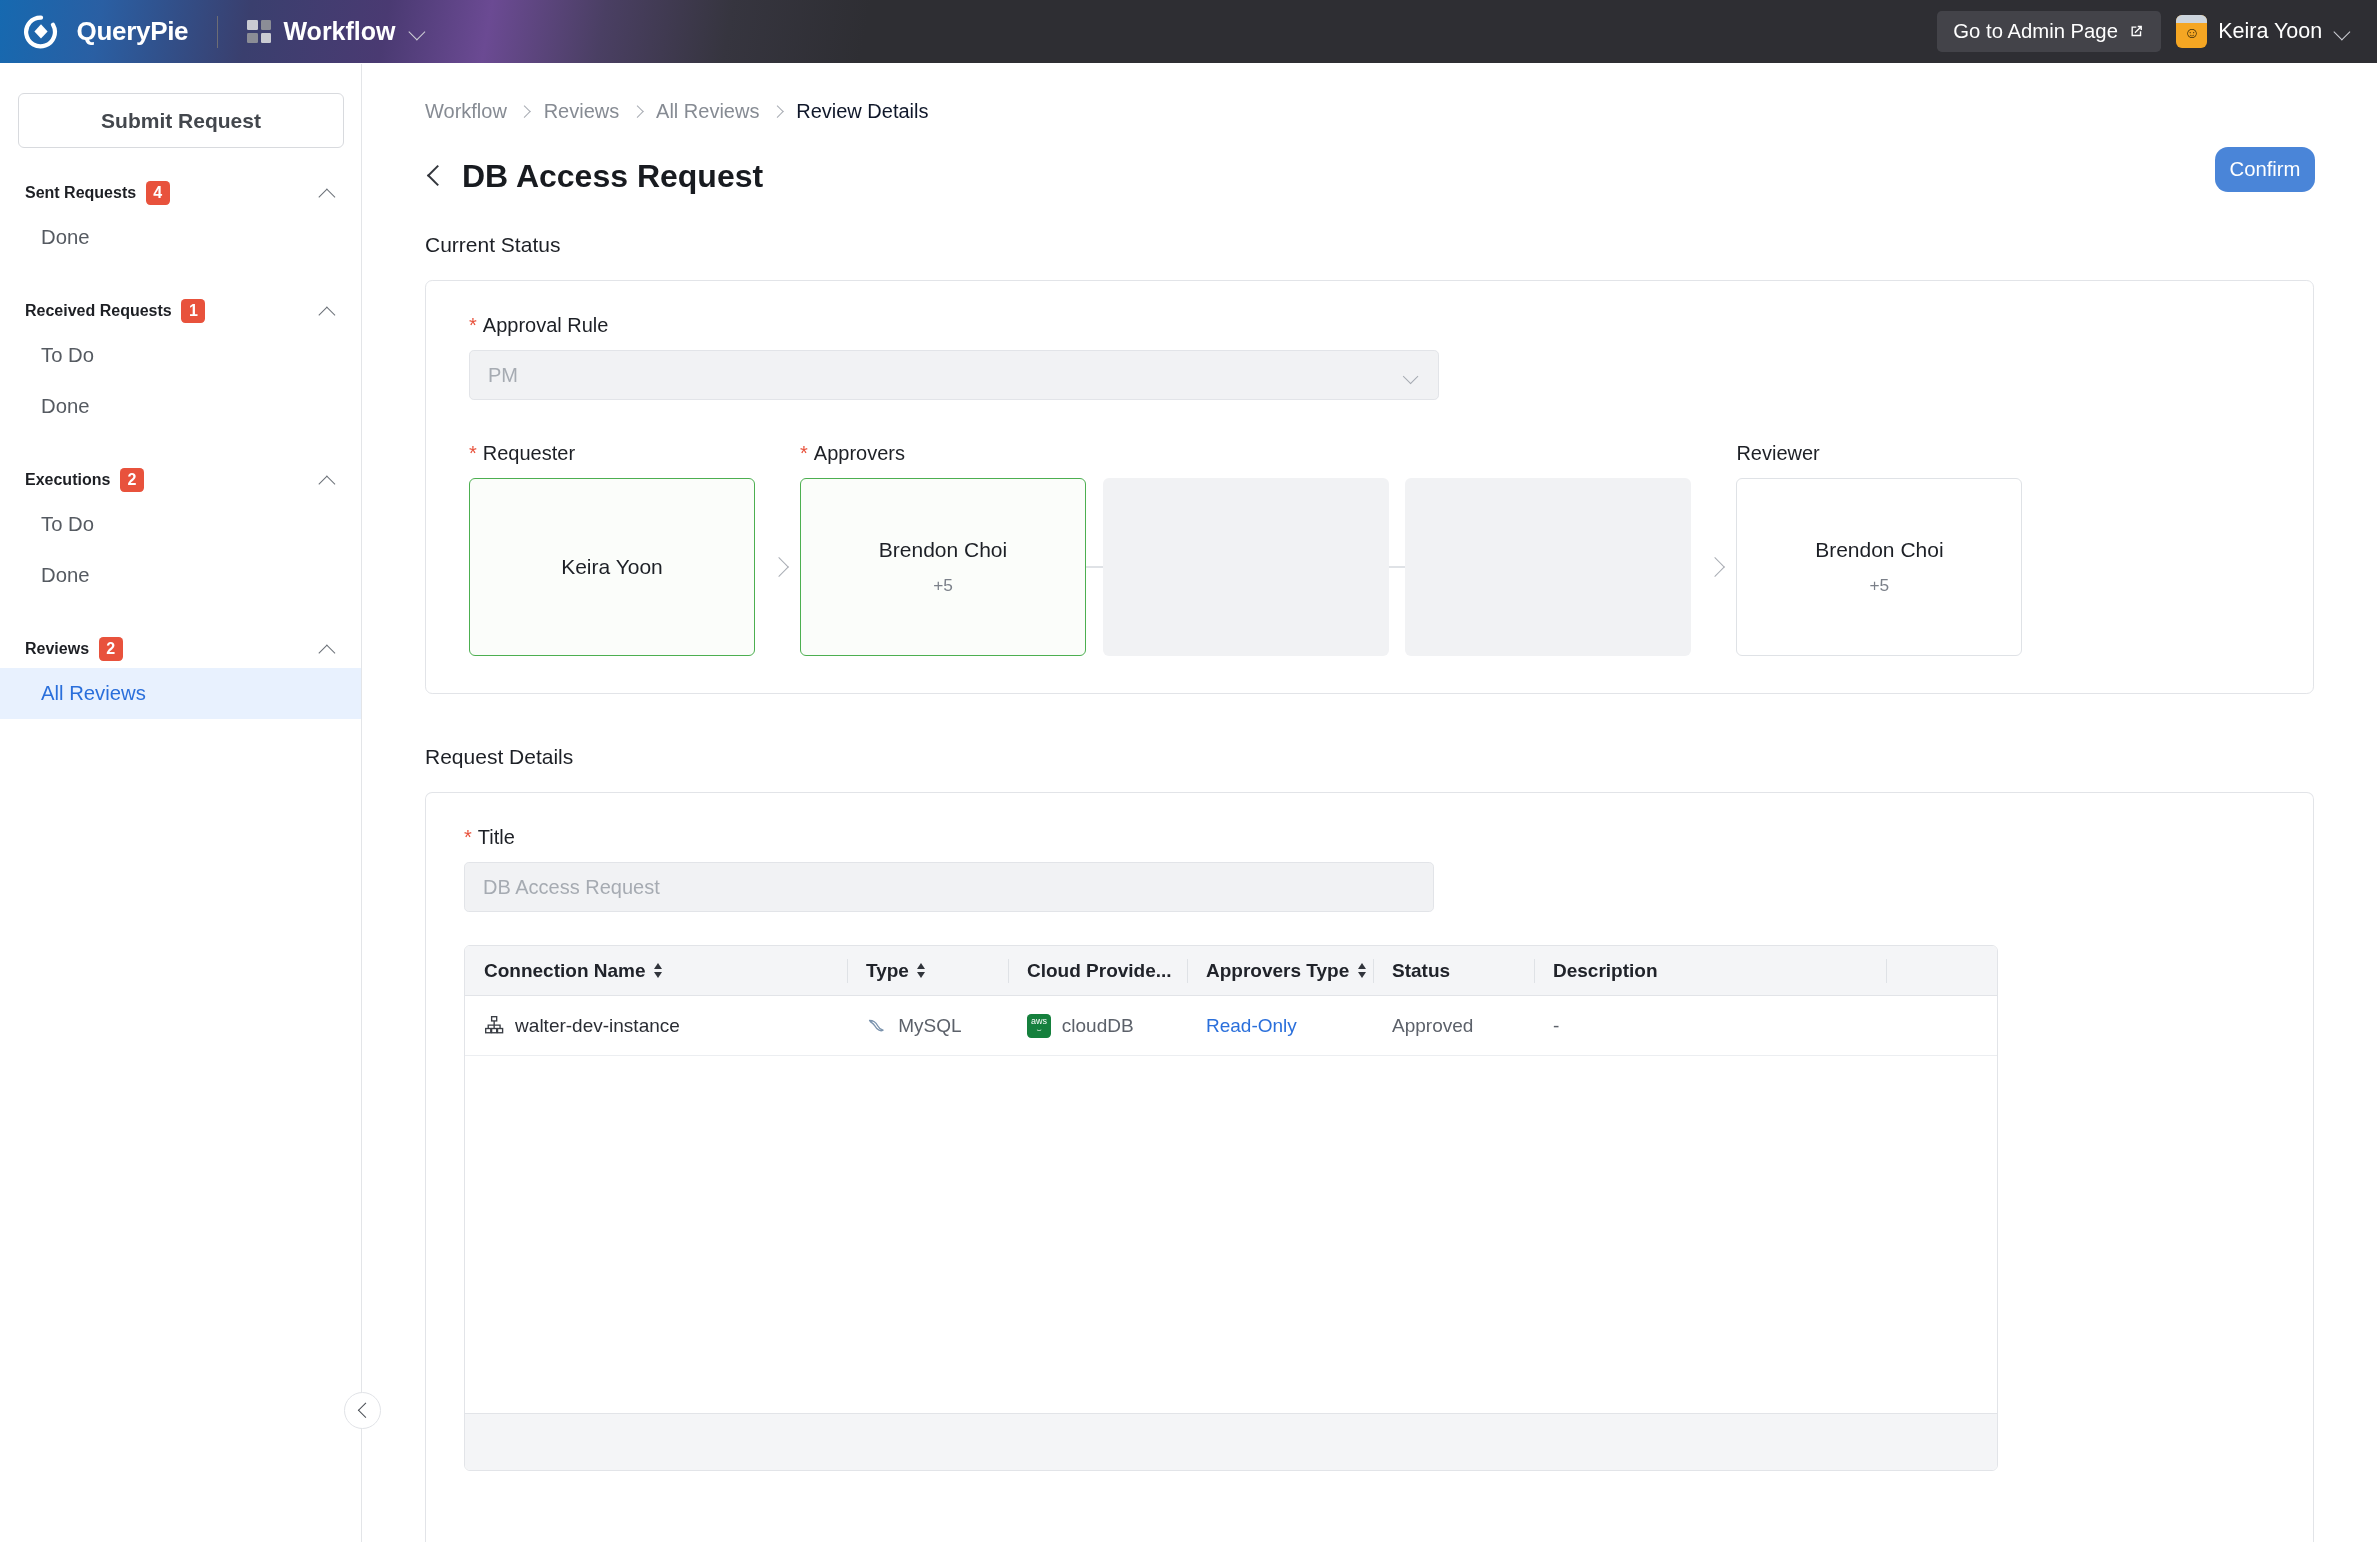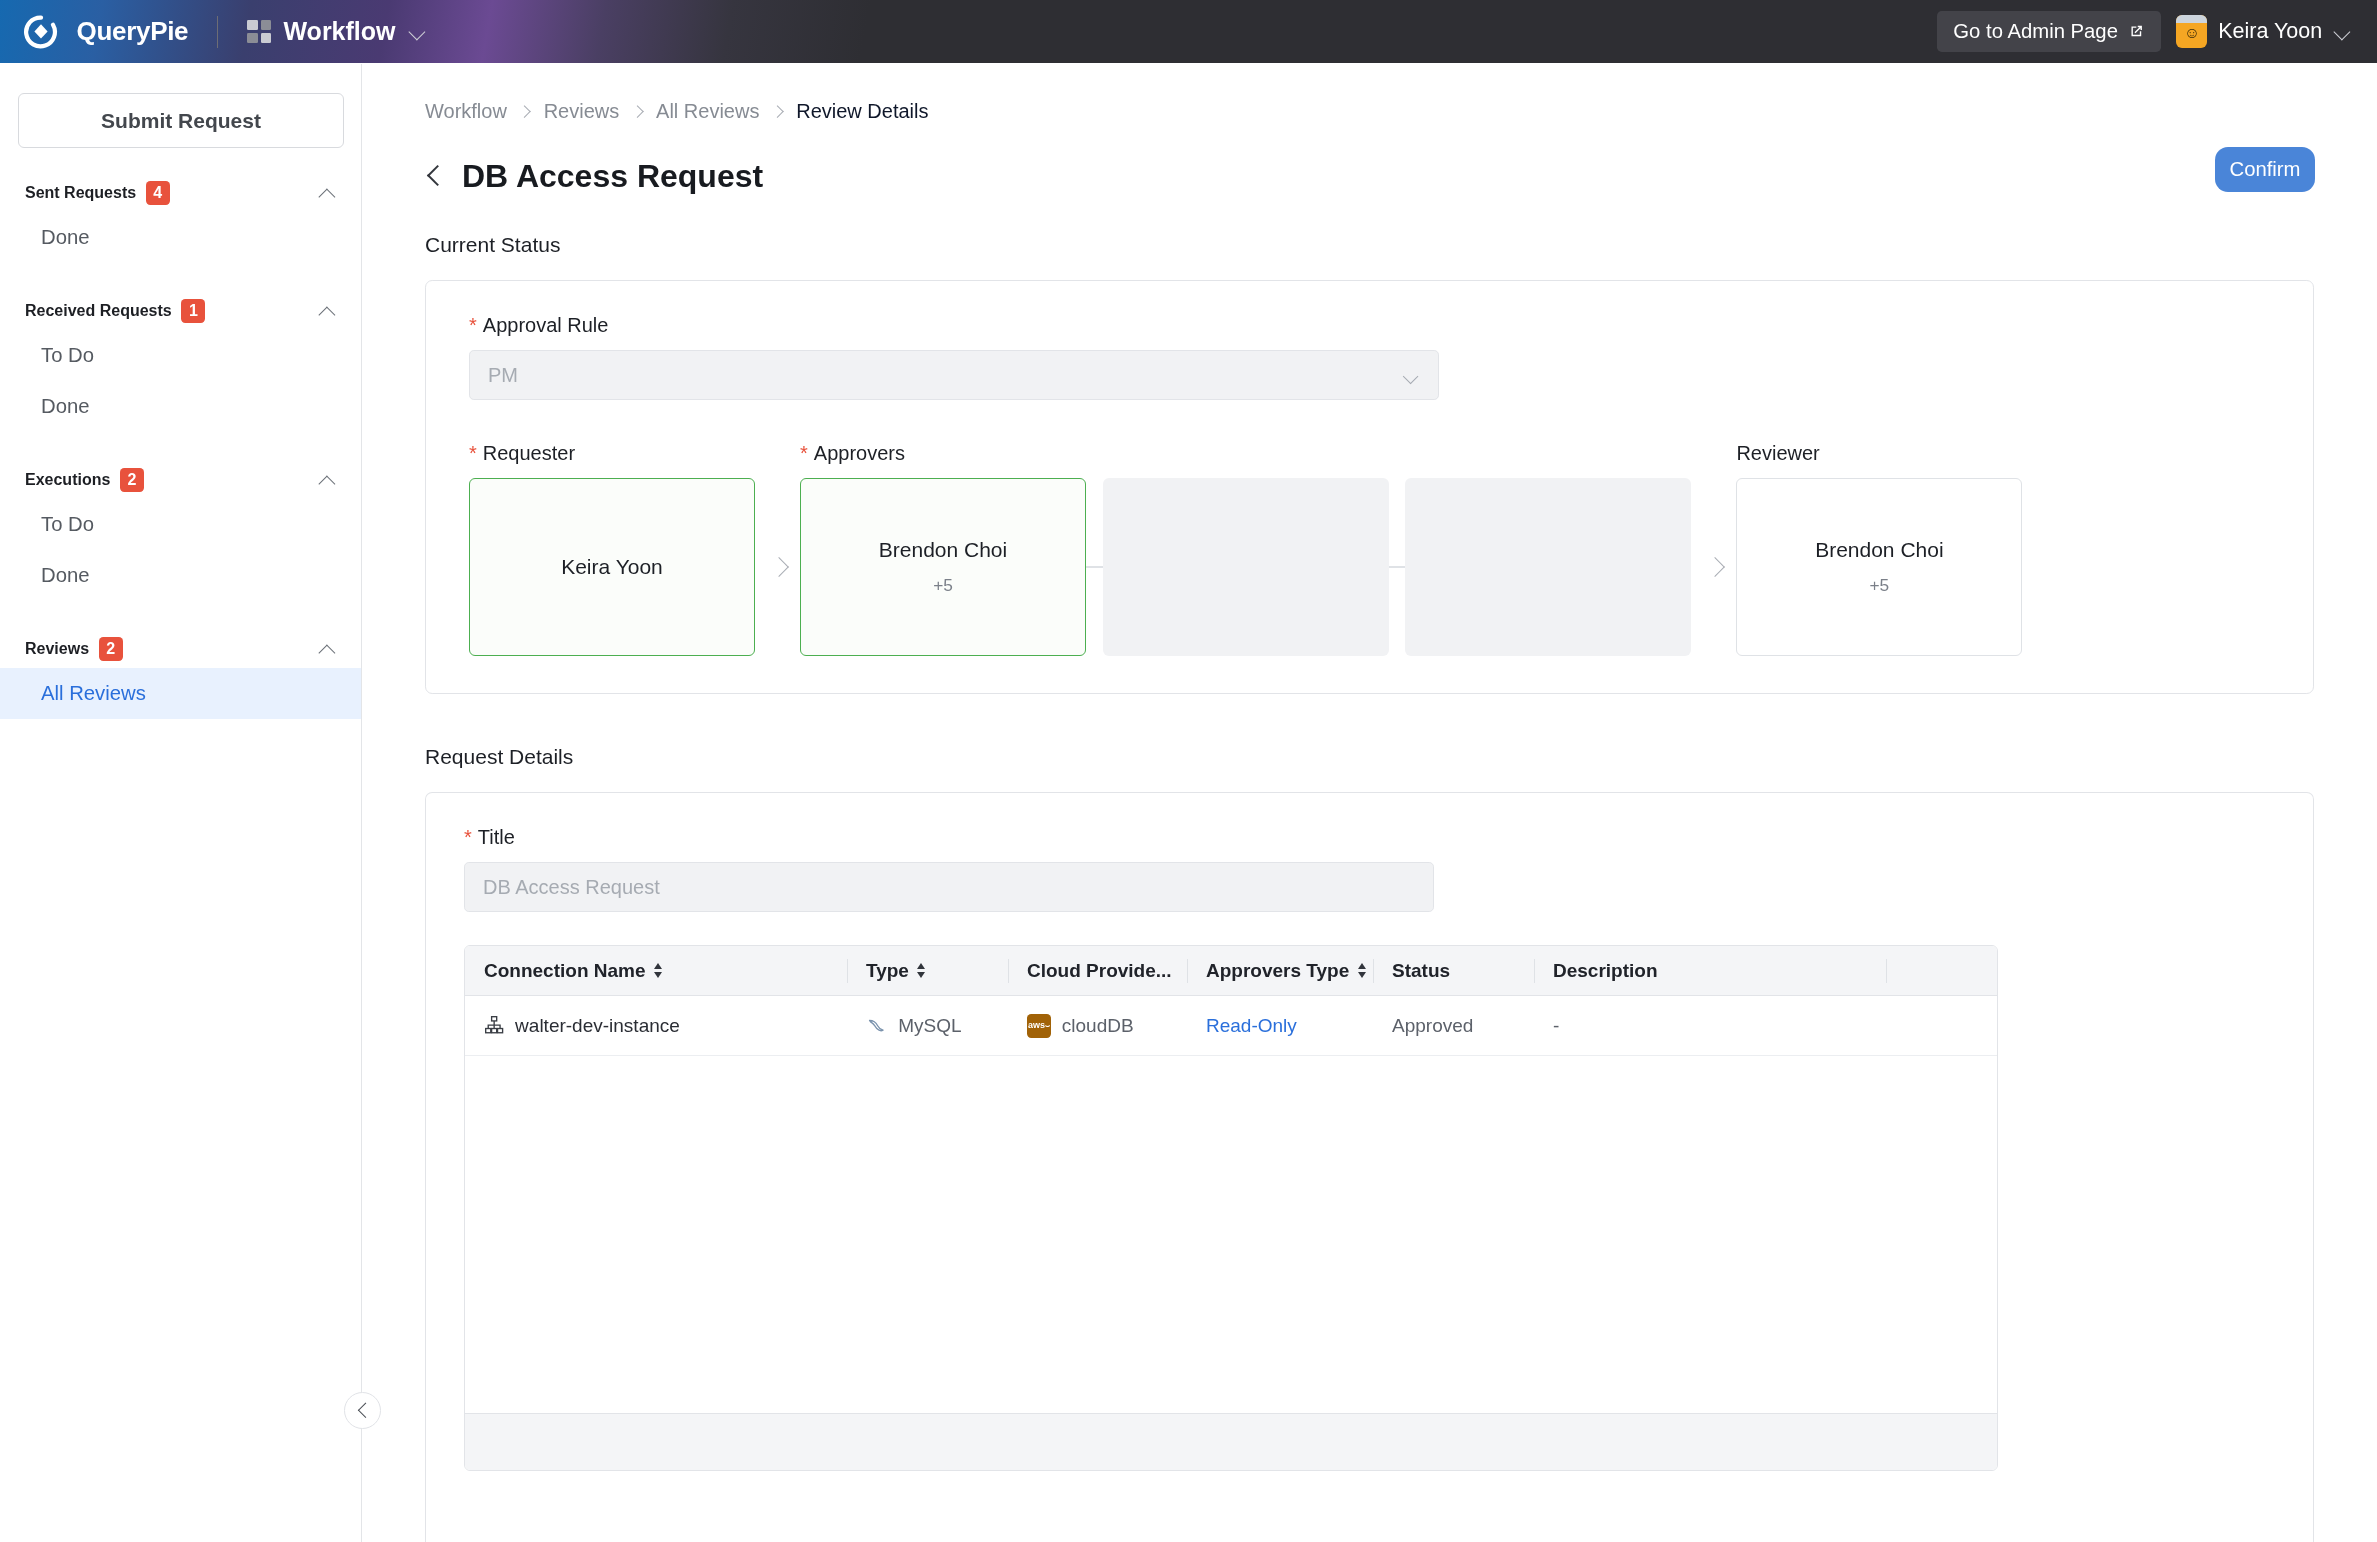--- a/index.html
+++ b/index.html
@@ -305,23 +305,23 @@
   .td {
     display: flex; align-items: center; gap: 10.8px;
     font-size: 19px; color: #2a2d34;
     padding-left: 19px; height: 60px;
   }
   .td.muted { color: #5c616a; }
   .td.link { color: #2a6fdb; cursor: pointer; }
   .sitemap-icon { width: 20.3px; height: 20.3px; }
   .mysql-icon { width: 21.5px; height: 21.5px; }
   .aws-badge {
-    width: 24px; height: 24px; border-radius: 4.2px; background: #a16207;
-    display: flex; flex-direction: row; align-items: center; justify-content: center;
-    color: #ffffff; font-size: 9px; font-weight: bold; line-height: 1;
+    width: 24px; height: 24px; border-radius: 4.2px; background: #15803d;
+    display: flex; flex-direction: column; align-items: center; justify-content: center;
+    color: #ffffff; font-size: 9px; font-weight: normal; line-height: 1;
   }
   .aws-badge span:last-child { font-size: 7.8px; margin-top: 0.6px; }
   .tbl-blank { height: 357px; background: #ffffff; }
   .tbl-foot { height: 57px; background: #f4f5f7; border-top: 1.2px solid #e2e4e8; }
 
   
   .c-conn { width: 382px; }
   .c-type { width: 161px; }
   .c-cloud { width: 179px; }
   .c-priv { width: 186px; }

